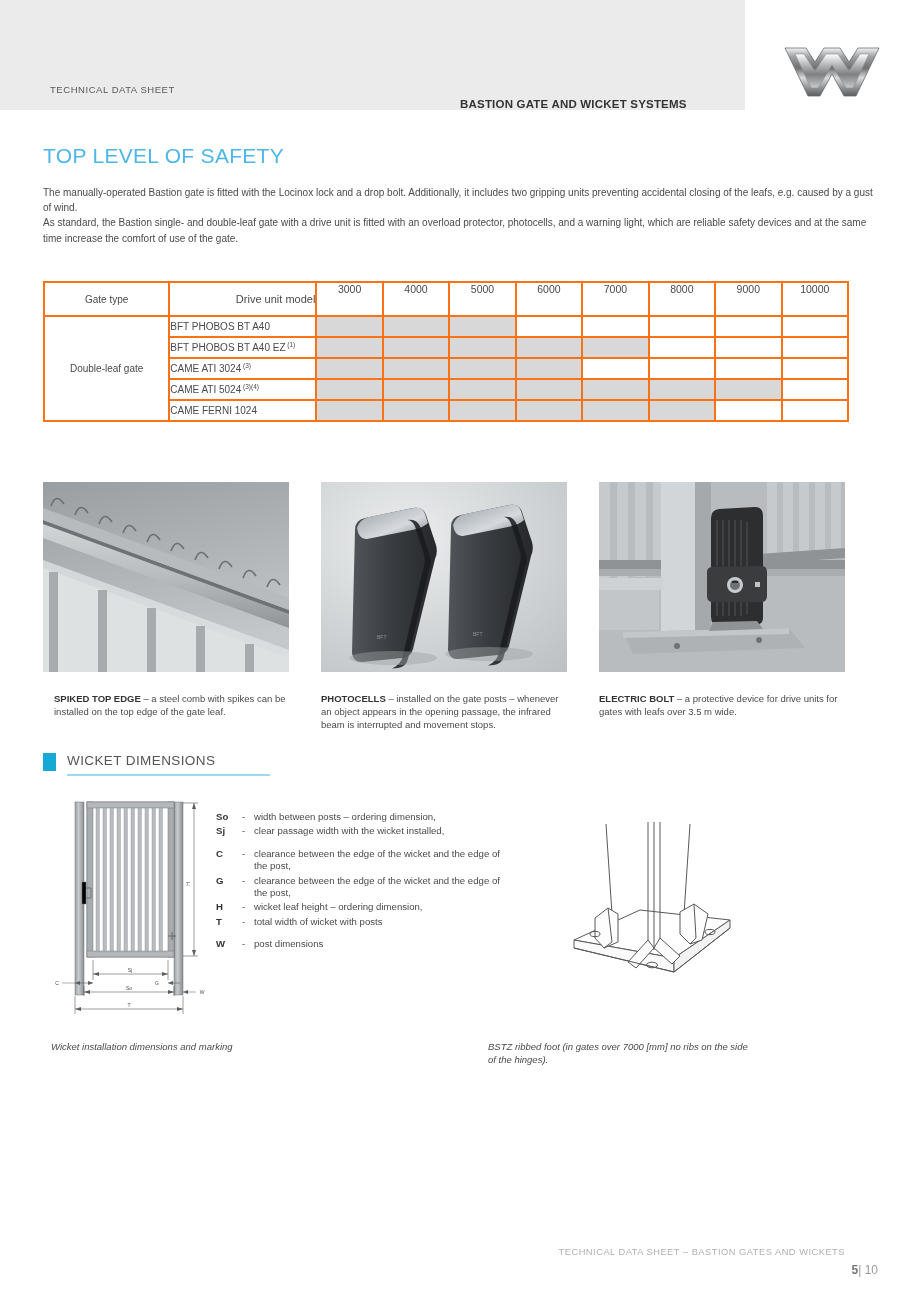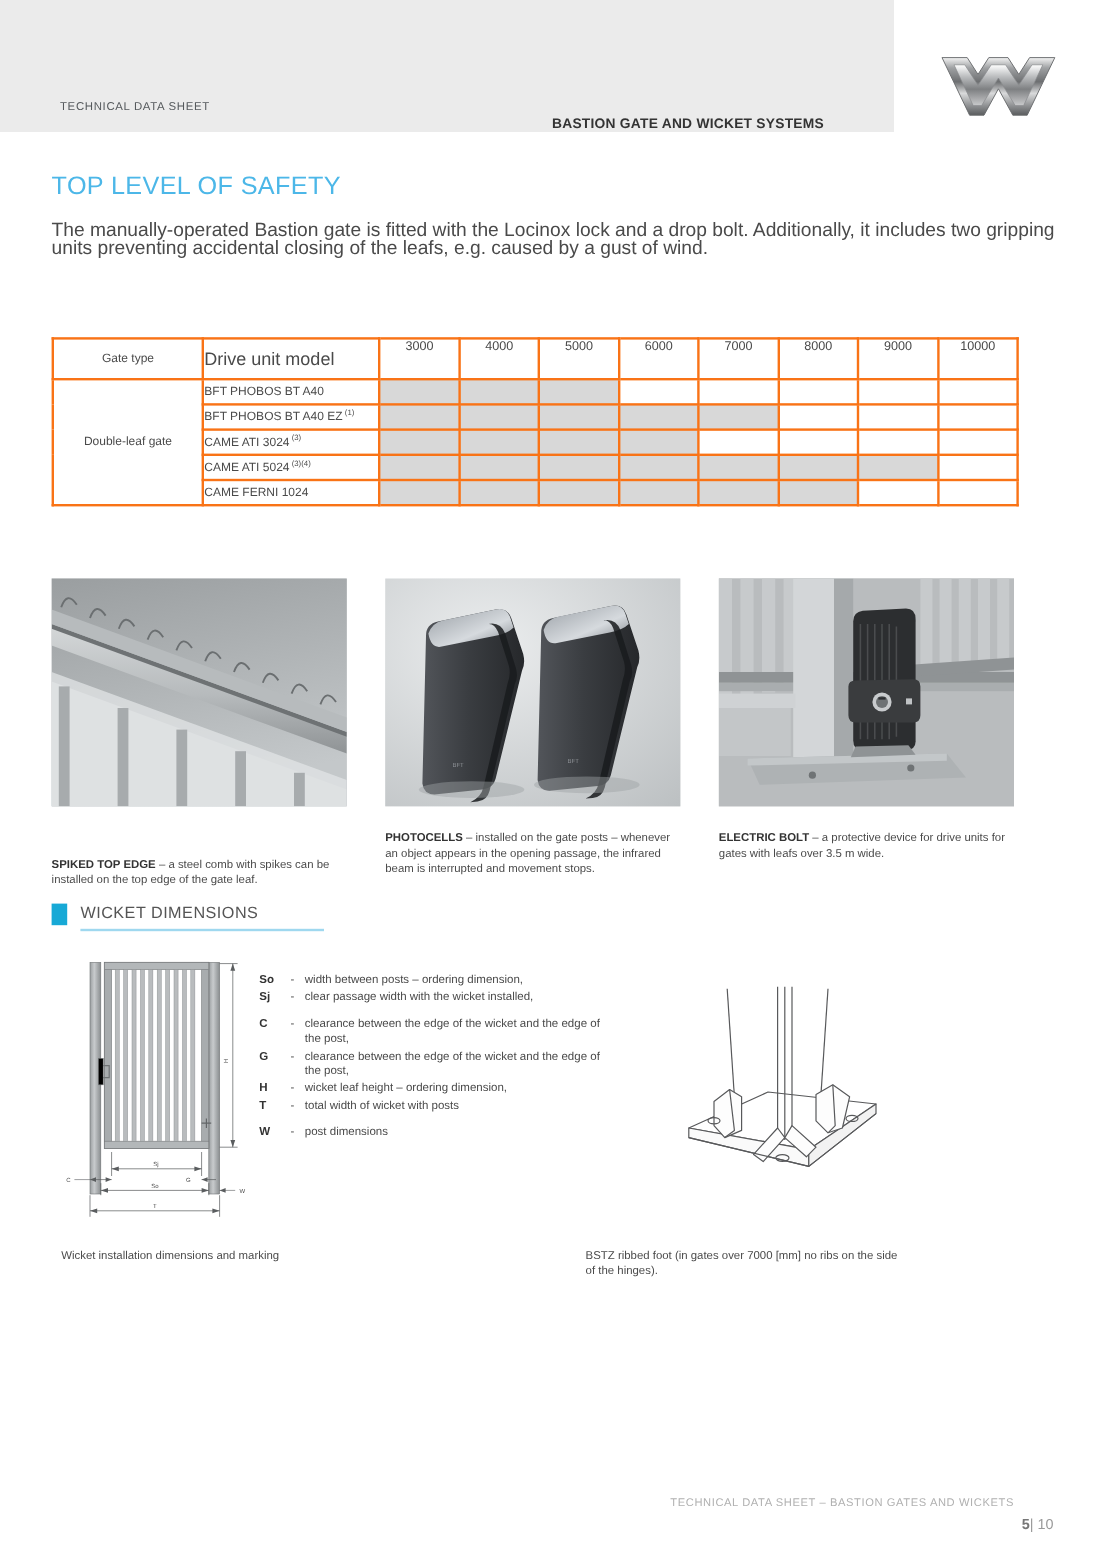--- a/index.html
+++ b/index.html
@@ -40,41 +40,41 @@
   
   .sec-title {
     position:absolute; left:43px; top:144px;
     font-size: 21px; color:#4cb7e8; letter-spacing:0.3px;
     font-weight: 400;
   }
 
   
   .intro {
     position:absolute; left:43px; top:185px; width: 836px;
-    font-size: 16px; line-height: 15.2px; color:#4a4a4a;
+    font-size: 10px; line-height: 15.2px; color:#4a4a4a;
   }
   .intro p { margin:0; }
 
   
   .tbl-wrap {
     position:absolute; left:43px; top:281px;
     width: 806px;
   }
   table.spec {
     border-collapse: collapse;
     width: 806px;
     table-layout: fixed;
   }
   table.spec td, table.spec th {
     border: 2px solid #f97316;
     font-weight: normal;
     padding: 0;
   }
   .th-gate { width:115px; height:34px; text-align:center; font-size:10px; color:#4a4a4a; }
-  .th-drive { width:135px; height:34px; text-align:left; font-size:15px; color:#4a4a4a; }
+  .th-drive { width:135px; height:34px; text-align:right; font-size:11px; color:#4a4a4a; }
   .th-num { width:61px; height:34px; text-align:center; font-size:10.5px;
             color:#4a4a4a; vertical-align: top; padding-top:8px; }
   .cell-gate {
     text-align:center; font-size:10px; color:#4a4a4a; line-height:13px;
   }
   .cell-model {
     font-size:10px; color:#4a4a4a; padding-left:8px; height:21px;
   }
   .cell-model sup { font-size:6.5px; vertical-align: super; }
   .cell-v { height:21px; }
@@ -101,21 +101,21 @@
   .wd-rule { position:absolute; left:24px; top:23px; width:203px; height:1.5px; background:#9fd8ef; }
 
   
   .legend { position:absolute; left:216px; top:811px; width:290px; font-size:9.6px; color:#4a4a4a; }
   .legend .row { display:flex; margin-bottom:2px; }
   .legend .sym { width:26px; font-weight:bold; color:#333; flex:0 0 26px; }
   .legend .dash { width:12px; flex:0 0 12px; }
   .legend .def { flex:1; line-height:12.4px; }
 
   
-  .bcap { position:absolute; font-size:9.5px; line-height:13px; color:#4a4a4a; }
+  .bcap { position:absolute; font-size:9.5px; line-height:13px; color:#4a4a4a;font-style:italic; }
 
   
   .footer { position:absolute; left:0; top:1247px; width:920px; height:20px; }
   .ftxt { position:absolute; right:75px; top:0; font-size:9.3px; letter-spacing:0.5px; color:#b0b0b0; }
   .fpage { position:absolute; right:42px; top:16px; font-size:12px; color:#9a9a9a; }
   .fpage b { color:#777; font-weight:bold; }
 
   svg { display:block; }
 </style>
 </head>
@@ -149,20 +149,21 @@
       <path d="M13 14 L22 14 L33 31 L44 14 L56 14 L67 31 L78 14 L87 14 L71 48 L64 48 L50 25 L36 48 L29 48 Z" fill="url(#mtl2)" stroke="#8a8c8e" stroke-width="0.6"></path>
       <path d="M21 19 L24 19 L34 36 L45 19 L55 19 L66 36 L76 19 L79 19 L68 43 L64 43 L50 20.5 L36 43 L32 43 Z" fill="#ffffff" opacity="0.0"></path>
     </svg>
   </div>
 </div>
 
 <div class="sec-title">TOP LEVEL OF SAFETY</div>
 
 <div class="intro">
   <p>The manually-operated Bastion gate is fitted with the Locinox lock and a drop bolt. Additionally, it includes two gripping units preventing accidental closing of the leafs, e.g. caused by a gust of wind.</p>
+  <p>As standard, the Bastion single- and double-leaf gate with a drive unit is fitted with an overload protector, photocells, and a warning light, which are reliable safety devices and at the same time increase the comfort of use of the gate.</p>
 </div>
 
 <div class="tbl-wrap">
   <table class="spec">
     <thead>
       <tr>
         <th class="th-gate">Gate type</th>
         <th class="th-drive">Drive unit model</th>
         <th class="th-num">3000</th>
         <th class="th-num">4000</th>
@@ -357,21 +358,21 @@
       <path d="M108 90 q0 -5 6 -5 l48 -1 q6 0 6 6 l0 24 q0 6 -6 6 l-48 0 q-6 0 -6 -6 Z" fill="#3a3c3e"></path>
       <circle cx="136" cy="103" r="8" fill="#c8cbcd"></circle>
       <circle cx="136" cy="103" r="5" fill="#6e7274"></circle>
       <rect x="133" y="99" width="6" height="2" fill="#2c2e30"></rect>
       <rect x="156" y="100" width="5" height="5" fill="#c0c3c5"></rect>
       <path d="M114 140 l44 -1 l6 8 l-54 2 Z" fill="#8f9395"></path>
     </g>
   </svg>
 </div>
 
-<div class="cap" style="left:43px; top:692px; width:250px;margin-top:22px;">
+<div class="cap" style="left:54px; top:692px; width:250px;">
   <b>SPIKED TOP EDGE</b><span> – a steel comb with spikes can be installed on the top edge of the gate leaf.</span>
 </div>
 <div class="cap" style="left:321px; top:692px; width:250px;">
   <b>PHOTOCELLS</b><span> – installed on the gate posts – whenever an object appears in the opening passage, the infrared beam is interrupted and movement stops.</span>
 </div>
 <div class="cap" style="left:599px; top:692px; width:252px;">
   <b>ELECTRIC BOLT</b><span> – a protective device for drive units for gates with leafs over 3.5 m wide.</span>
 </div>
 
 <div class="wd-head">

